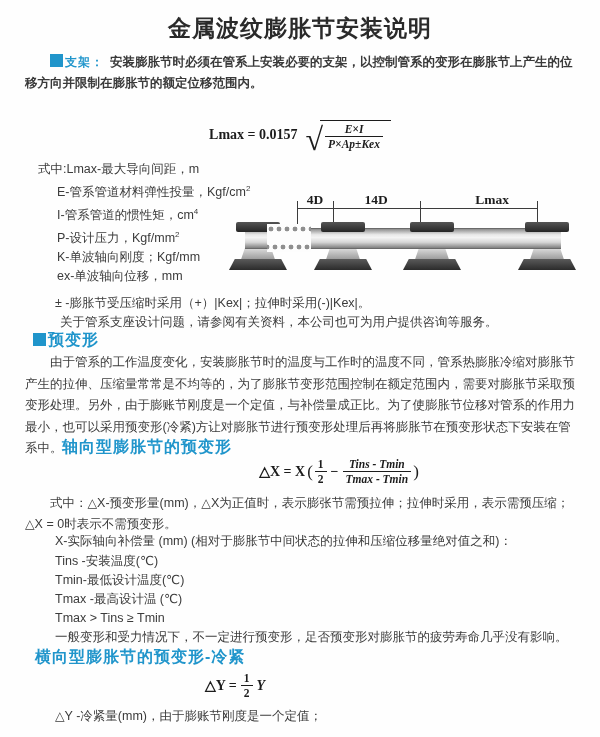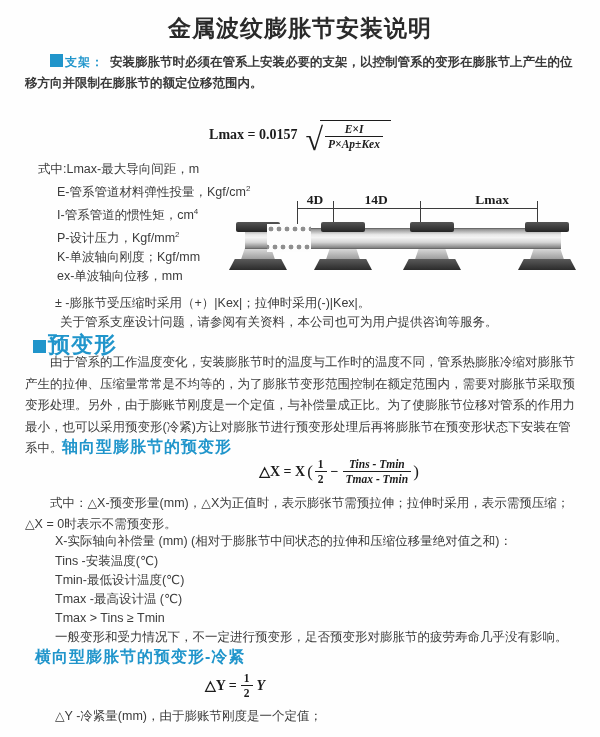--- a/index.html
+++ b/index.html
@@ -9,21 +9,21 @@
   }
   .abs{position:absolute;}
   
   .title{
     left:0;top:13px;width:600px;text-align:center;
     font-size:23px;font-weight:bold;color:#2a2a2a;letter-spacing:1px;
   }
   
   .sq{display:inline-block;width:13px;height:13px;background:#2095cb;margin-right:2px;vertical-align:-1px;}
   .sec-head-inline{font-size:12px;font-weight:bold;color:#2095cb;letter-spacing:1px;margin-right:6px;}
-  .sec-head{font-size:22px;font-weight:bold;color:#2095cb;letter-spacing:1px;}
+  .sec-head{font-size:16px;font-weight:bold;color:#2095cb;letter-spacing:1px;}
   .subhead{font-size:16px;font-weight:bold;color:#2095cb;letter-spacing:1px;}
   
   .para{font-size:12.5px;line-height:21px;text-indent:2em;margin:0;}
   .bold-run{font-weight:bold;color:#3a3a3a;}
   .line{font-size:12.5px;line-height:19px;}
   .defs .line{margin-left:19px;}
   .defs .line.first{margin-left:0;}
   sup{font-size:8px;}
   
   .formula{font-family:Liberation Serif, serif;color:#1c1c1c;font-weight:bold;}

